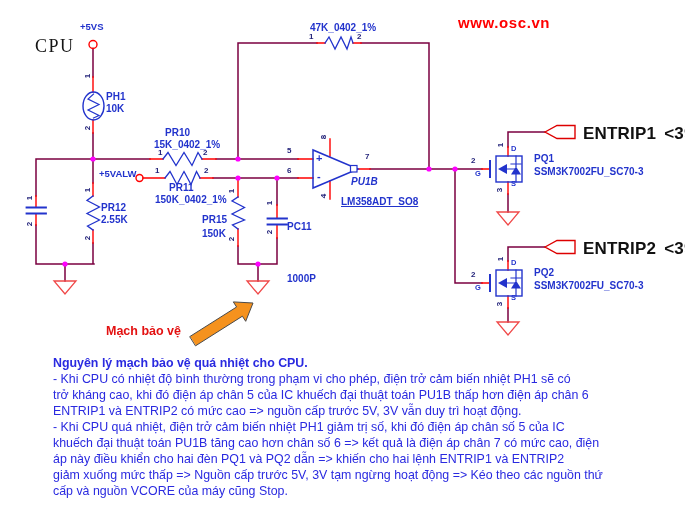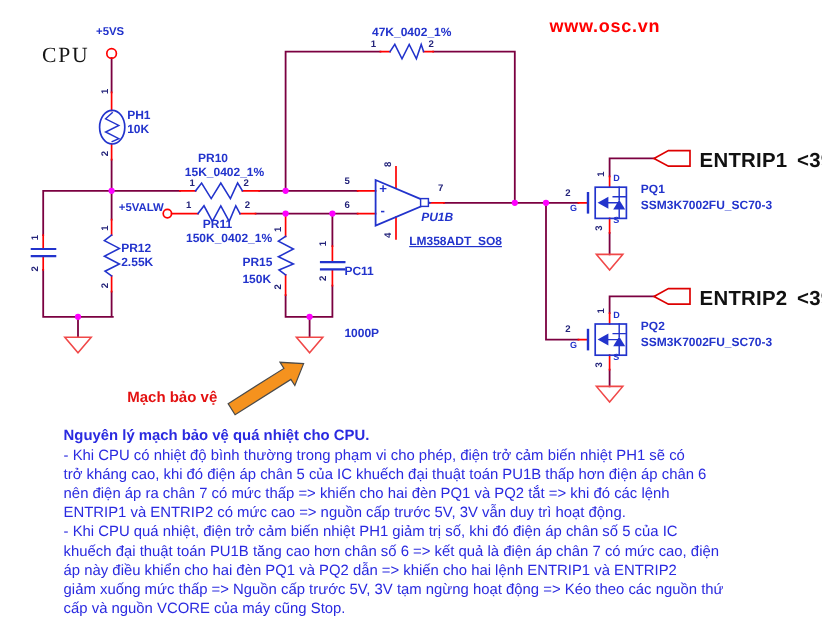--- a/index.html
+++ b/index.html
@@ -199,21 +199,20 @@
     <span>ENTRIP1</span><span class="pg">&lt;39&gt;</span>
   </div>
   <div class="flagtext" style="left:583px;top:240px;">
     <span>ENTRIP2</span><span class="pg">&lt;39&gt;</span>
   </div>
 
   <div class="desc">
     <div class="t">Nguyên lý mạch bảo vệ quá nhiệt cho CPU.</div>
     <div>- Khi CPU có nhiệt độ bình thường trong phạm vi cho phép, điện trở cảm biến nhiệt PH1 sẽ có</div>
     <div>trở kháng cao, khi đó điện áp chân 5 của IC khuếch đại thuật toán PU1B thấp hơn điện áp chân 6</div>
-    <div>nên điện áp ra chân 7 có mức thấp =&gt; khiến cho hai đèn PQ1 và PQ2 tắt =&gt; khi đó các lệnh</div>
     <div>ENTRIP1 và ENTRIP2 có mức cao =&gt; nguồn cấp trước 5V, 3V vẫn duy trì hoạt động.</div>
     <div>- Khi CPU quá nhiệt, điện trở cảm biến nhiệt PH1 giảm trị số, khi đó điện áp chân số 5 của IC</div>
     <div>khuếch đại thuật toán PU1B tăng cao hơn chân số 6 =&gt; kết quả là điện áp chân 7 có mức cao, điện</div>
     <div>áp này điều khiển cho hai đèn PQ1 và PQ2 dẫn =&gt; khiến cho hai lệnh ENTRIP1 và ENTRIP2</div>
     <div>giảm xuống mức thấp =&gt; Nguồn cấp trước 5V, 3V tạm ngừng hoạt động =&gt; Kéo theo các nguồn thứ</div>
     <div>cấp và nguồn VCORE của máy cũng Stop.</div>
   </div>
 
 </div>
 

